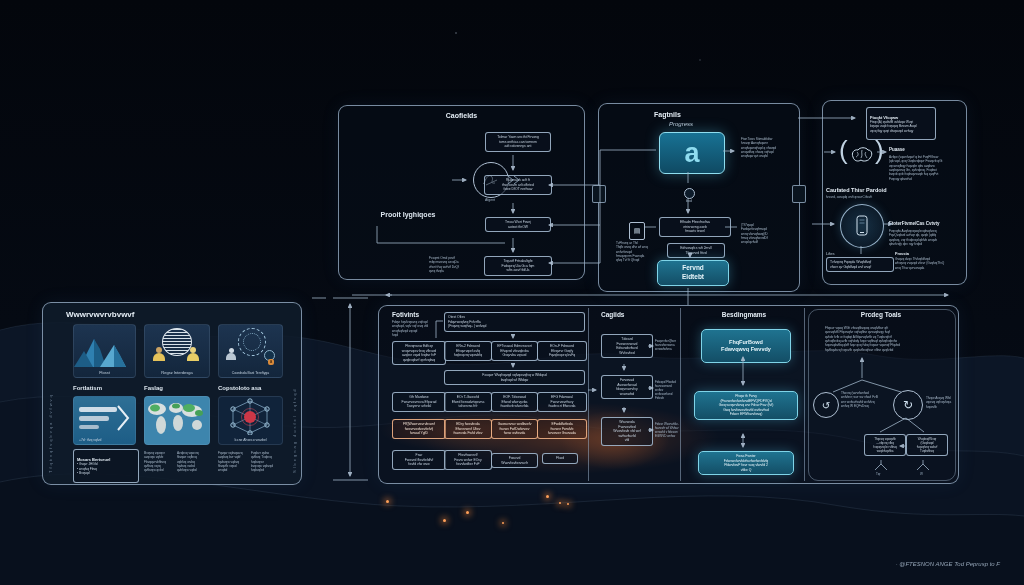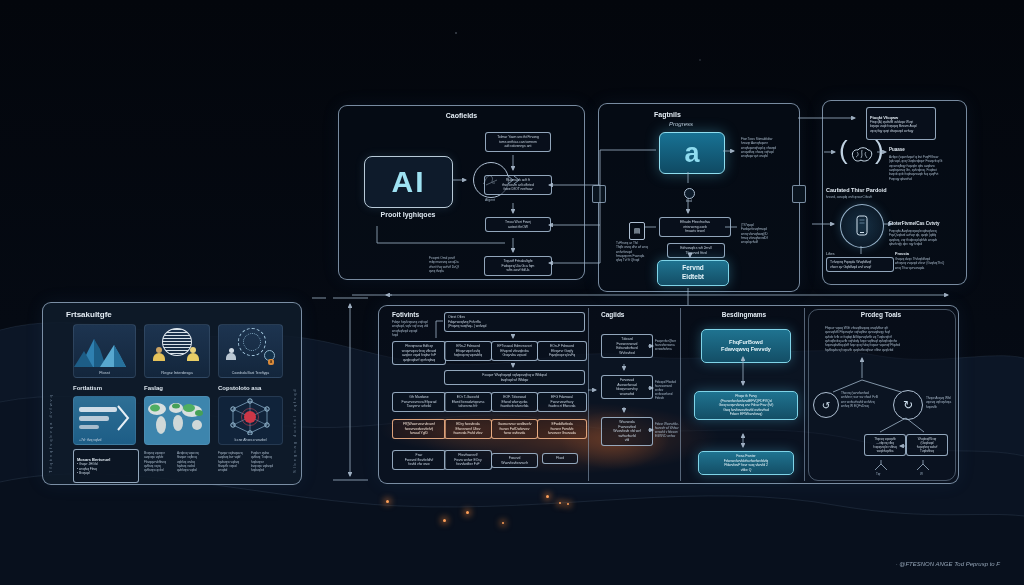--- a/index.html
+++ b/index.html
@@ -52,23 +52,20 @@
   <div class="dot" style="left:386px;top:500px;"></div>
   <div class="dot" style="left:443px;top:519px;"></div>
   <div class="dot" style="left:466px;top:511px;"></div>
   <div class="dot" style="left:502px;top:522px;width:2px;height:2px;"></div>
   <div class="dot" style="left:546px;top:495px;"></div>
   <div class="dot" style="left:559px;top:502px;width:2px;height:2px;"></div>
   <div class="dot" style="left:567px;top:503px;width:2px;height:2px;"></div>
 
   <div class="panel" style="left:338px;top:105px;width:245px;height:173px;">
     <div class="abs ptitle" style="left:0;right:0;top:6px;text-align:center;font-size:7px;">Caofields</div>
-    <div class="abs" style="left:25px;top:50px;width:87px;height:50px;border:1.5px solid #b8cad8;border-radius:8px;background:#0e1b2b;display:flex;align-items:center;justify-content:center;box-shadow:0 0 10px rgba(120,180,220,.15);">
-      <span style="font-size:30px;font-weight:bold;color:#9ee2f2;letter-spacing:2px;">AI</span>
-    </div>
     <div class="abs" style="left:5px;top:105px;width:128px;text-align:center;font-weight:bold;font-size:7px;color:#dce6ef;">Prooit Iyghiqoes</div>
     <div class="abs" style="left:134px;top:56px;width:34px;height:34px;border:1px solid #aebfd2;border-radius:50%;display:flex;align-items:center;justify-content:center;">
       <svg width="20" height="18">
           <path d="M3,13 C5,5 9,3 11,6 C13,9 8,13 14,12 M5,14 L16,9" stroke="#c8d8e6" stroke-width="1" fill="none"></path>
         </svg>
     </div>
     <div class="abs" style="left:134px;top:92px;width:34px;text-align:center;font-size:3.5px;color:#9fb2c4;">Afgent</div>
     <div class="box cell" style="left:146px;top:26px;width:58px;">Tolmar Yown unctht Firvong
 toms onthica can tomnen
 adt rativennys ant</div>
@@ -163,21 +160,21 @@
     <div class="abs" style="left:3px;top:150px;font-size:4px;color:#b9c8d6;">Lifes</div>
     <div class="box cell" style="left:3px;top:156px;width:60px;text-align:left;">Tvfvqvrq Fqvqda Wvqfdfvqf
 vfwvr qv Gqfdfvqd wvf wvqf</div>
     <div class="abs ptitle" style="left:72px;top:150px;font-size:4px;">Fmssta</div>
     <div class="note cell" style="left:72px;top:156px;width:66px;">Gvqvq dvqv Tfvfvqfdfvqd
 wfvqvrq vvqvqd vfwvr (GvqfvqTfvQ
 wvq Tfvw qvrvwvqda</div>
   </div>
 
   <div class="panel" style="left:42px;top:302px;width:258px;height:181px;background:rgba(15,27,42,.88);">
-    <div class="abs ptitle" style="left:23px;top:7px;font-size:8px;">Frtsakultgfe</div>
+    <div class="abs ptitle" style="left:23px;top:7px;font-size:8px;">Wwwrvwvrvbvwvf</div>
     <div class="vtext" style="left:5px;top:30px;height:140px;">Tfqbvqfvqbvqa dvfwvq</div>
     <div class="vtext" style="right:4px;top:30px;height:140px;">Slbegnag dusfel vqfvqd</div>
 
     <div class="tile" style="left:30px;top:21px;width:61px;height:52px;">
       <svg width="61" height="40" style="position:absolute;top:4px;">
         <polygon points="6,38 20,10 32,38" fill="#2f80b0"></polygon>
           <polygon points="20,10 26,20 32,38 20,38" fill="#1c5d86"></polygon>
         <polygon points="26,38 40,16 52,38" fill="#58a8cf"></polygon>
           <polygon points="40,16 46,26 52,38 40,38" fill="#27719c"></polygon>
         <polygon points="0,38 10,22 19,38" fill="#1d5d86"></polygon>

